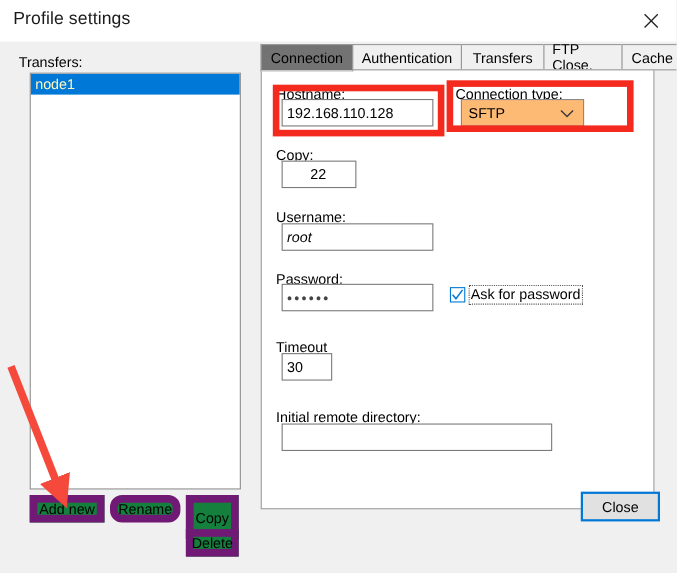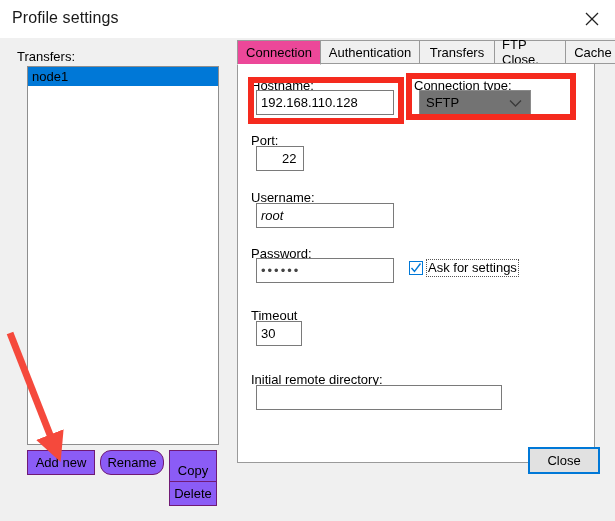--- a/index.html
+++ b/index.html
@@ -71,28 +71,28 @@
   }
   .list-item {
     height: 19px;
     line-height: 19px;
     padding-left: 4px;
     font-size: 13px;
     color: #000;
   }
   .list-item.selected {
     background: #0078d7;
-    color: #000000;
+    color: #fef9c3;
   }
 
   
   .btn {
     position: absolute;
-    background: #8b5cf6;
-    border: 1px solid #701a75;
+    background: #15803d;
+    border: 7px solid #701a75;
     font-family: "Liberation Sans", sans-serif;
     font-size: 13px;
     color: #000;
     text-align: center;
     line-height: 1;
     display: flex;
     align-items: center;
     justify-content: center;
     box-sizing: border-box;
     cursor: default;
@@ -120,21 +120,21 @@
     background: #f0f0f0;
     font-size: 13px;
     display: flex;
     align-items: center;
     justify-content: center;
     padding: 0 7px;
     color: #000;
     cursor: default;
   }
   .tab.active {
-    background: #ec4899;
+    background: #737373;
     border-bottom-color: #ffffff;
     z-index: 5;
     height: 25px;
   }
 
   #tabpanel {
     position: absolute;
     left: 237px; top: 25px;
     width: 358px; height: 400px;
     background: #ffffff;
@@ -164,37 +164,37 @@
 
   
   #lbl-hostname { left: 251px; top: 78px; }
   #in-hostname  { left: 256px; top: 90px; width: 138px; }
 
   #lbl-conntype { left: 414px; top: 78px; }
   #sel-conntype {
     position: absolute;
     left: 419px; top: 90px; width: 112px; height: 25px;
     box-sizing: border-box;
-    background: #737373;
+    background: #fdba74;
     border: 1px solid #8a8a8a;
     font-size: 13px;
     display: flex;
     align-items: center;
     padding-left: 6px;
     color: #000;
     cursor: default;
   }
   #sel-conntype .chev {
     position: absolute;
     right: 8px; top: 50%;
     transform: translateY(-50%);
   }
 
   #lbl-port  { left: 251px; top: 133px; }
-  #in-port   { left: 256px; top: 146px; width: 48px; padding-left: 25px; }
+  #in-port   { left: 256px; top: 146px; width: 68px; padding-left: 25px; }
 
   #lbl-user  { left: 251px; top: 190px; }
   #in-user   { left: 256px; top: 203px; width: 138px; font-style: italic; }
 
   #lbl-pass  { left: 251px; top: 246px; }
   #in-pass   { left: 256px; top: 258px; width: 138px;
                letter-spacing: 2px; color: #444; }
 
   #chk-wrap {
     position: absolute;
@@ -291,38 +291,38 @@
 <div class="field-label" id="lbl-conntype">Connection type:</div>
 <div id="sel-conntype">
   <span>SFTP</span>
   <span class="chev">
     <svg width="13" height="8" viewBox="0 0 13 8">
       <polyline points="1,1 6.5,6.5 12,1" fill="none" stroke="#3a3a3a" stroke-width="1.3"></polyline>
     </svg>
   </span>
 </div>
 
-<div class="field-label" id="lbl-port">Port:</div>
+<div class="field-label" id="lbl-port">Copy:</div>
 <input class="text-input" id="in-port" type="text" value="22" style="">
 
 <div class="field-label" id="lbl-user">Username:</div>
 <input class="text-input" id="in-user" type="text" value="root" style="">
 
 <div class="field-label" id="lbl-pass">Password:</div>
 <input class="text-input" id="in-pass" type="text" value="••••••" style="">
 
 <div id="chk-wrap">
   <span id="chk-box">
     <span>
       <svg width="12" height="12" viewBox="0 0 12 12">
         <polyline points="1.5,6 4.5,9.5 10.5,1.5" fill="none" stroke="#0078d7" stroke-width="1.4"></polyline>
       </svg>
     </span>
   </span>
-  <span id="chk-label">Ask for settings</span>
+  <span id="chk-label">Ask for password</span>
 </div>
 
 <div class="field-label" id="lbl-timeout">Timeout</div>
 <input class="text-input" id="in-timeout" type="text" value="30" style="">
 
 <div class="field-label" id="lbl-initdir">Initial remote directory:</div>
 <input class="text-input" id="in-initdir" type="text" value="" style="">
 
 <button class="btn" id="btn-close">Close</button>
 

